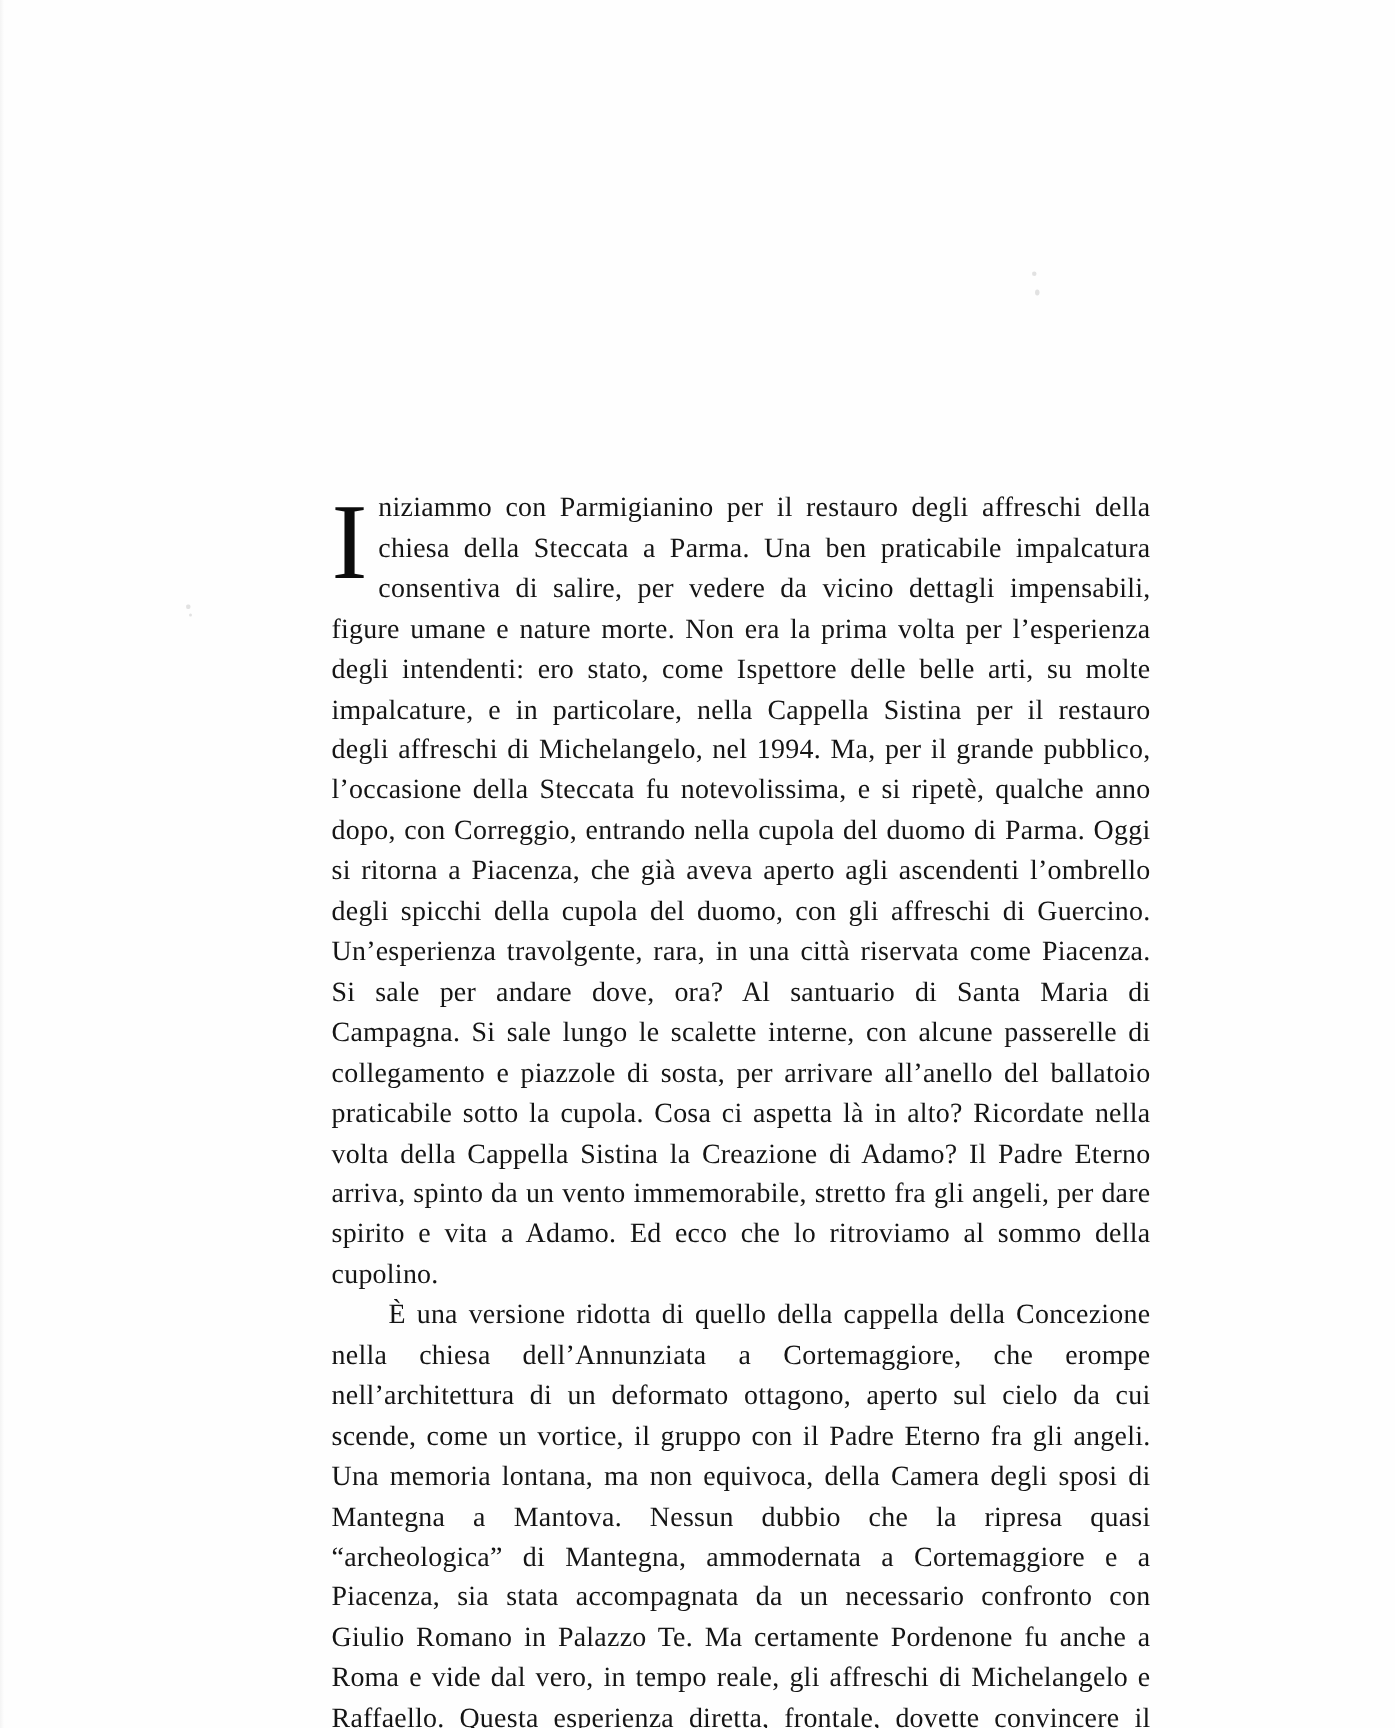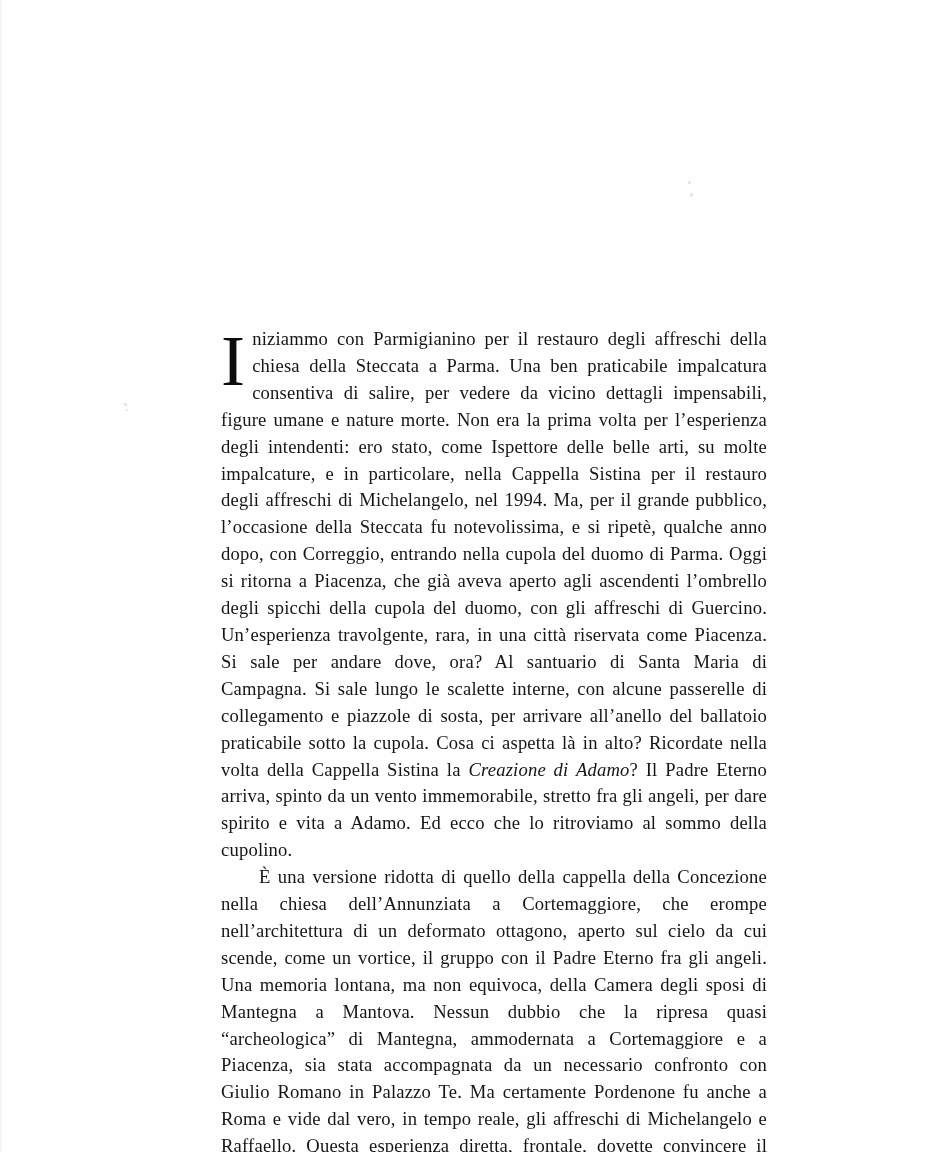--- a/index.html
+++ b/index.html
@@ -78,21 +78,20 @@
     font-size: 72px;
     line-height: 62px;
     font-weight: 400;
     margin: 4px 7px 0 0;
     padding: 0;
     color: #0c0c0c;
     -webkit-font-smoothing: antialiased;
   }
 
   .italic-title {
-    font-style: italic;
   }
 
   .folio {
     position: absolute;
     right: 62px;
     top: 1156px;
     font-size: 17px;
     line-height: 20px;
     letter-spacing: .02em;
     color: #701a75;

